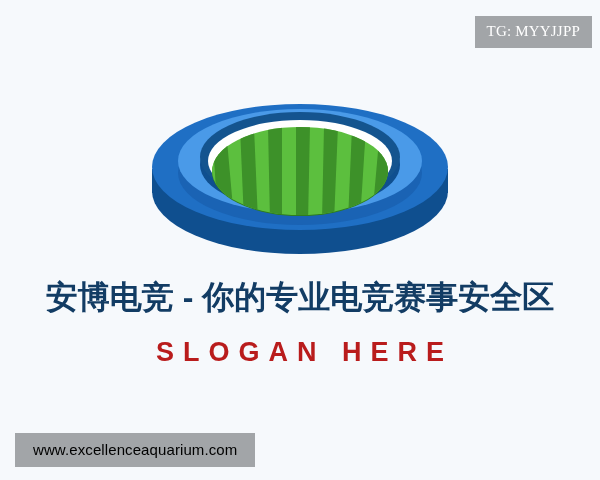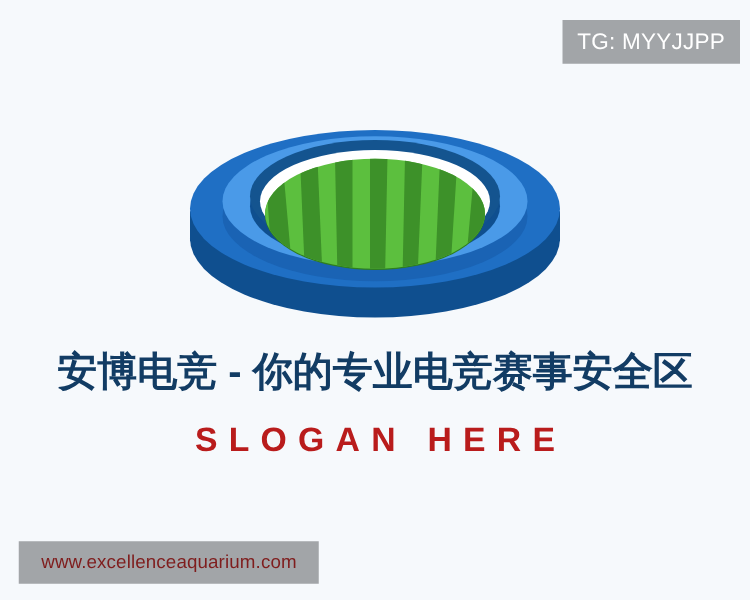--- a/index.html
+++ b/index.html
@@ -15,26 +15,26 @@
     position: relative;
   }
 
   
   #tg-badge {
     position: absolute;
     top: 16px;
     right: 8px;
     background: #a2a5a8;
     color: #ffffff;
-    font-size: 18px;
+    font-size: 15px;
     line-height: 1;
     padding: 8px 12px 9px 12px;
     letter-spacing: 0.2px;
     white-space: nowrap;
-    font-family: Liberation Sans, sans-serif;
+    font-family: Liberation Serif, serif;
   }
 
   
   #logo-wrap {
     position: absolute;
     top: 96px;
     left: 0;
     width: 600px;
     height: 176px;
     display: flex;
@@ -75,21 +75,21 @@
     font-family: "Liberation Sans", sans-serif;
     white-space: nowrap;
   }
 
   
   #site-watermark {
     position: absolute;
     left: 15px;
     top: 433px;
     background: #a2a5a8;
-    color: #7f1d1d;
+    color: #000000;
     font-size: 15px;
     line-height: 1;
     padding: 9px 18px 10px 18px;
     letter-spacing: 0.1px;
     white-space: nowrap;
     font-family: "Liberation Sans", sans-serif;
   }
 </style>
 </head>
 <body>

